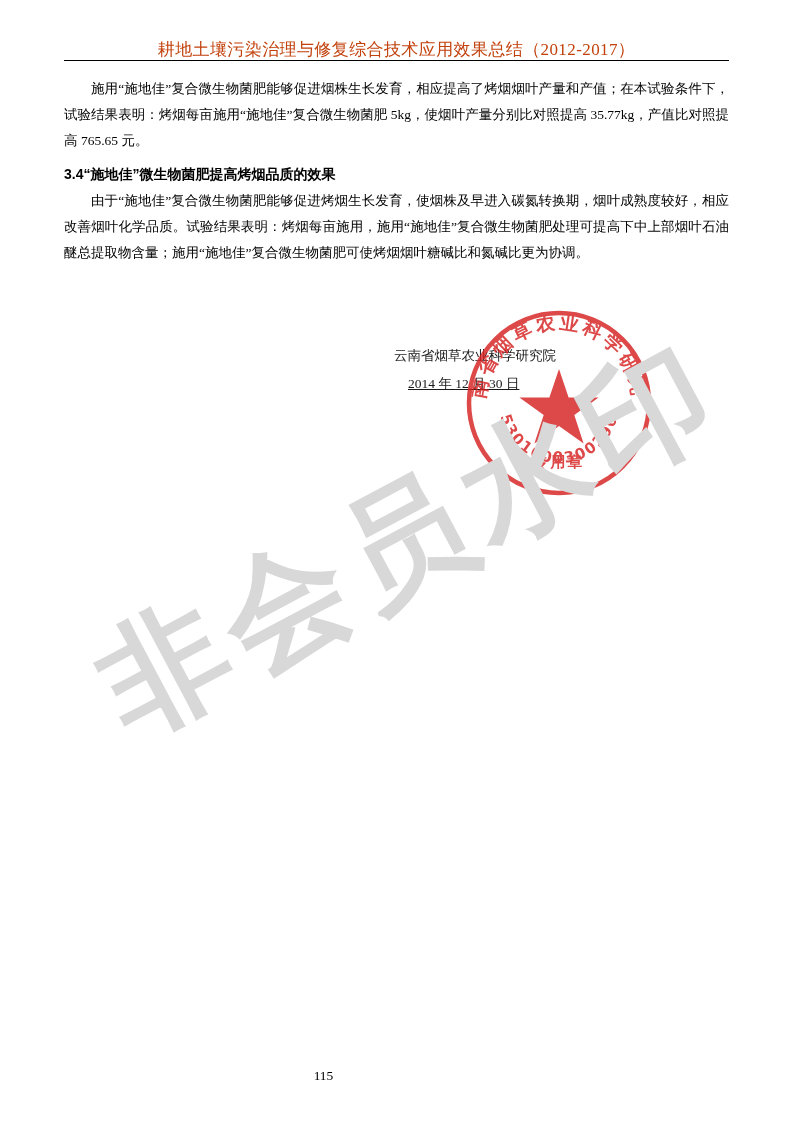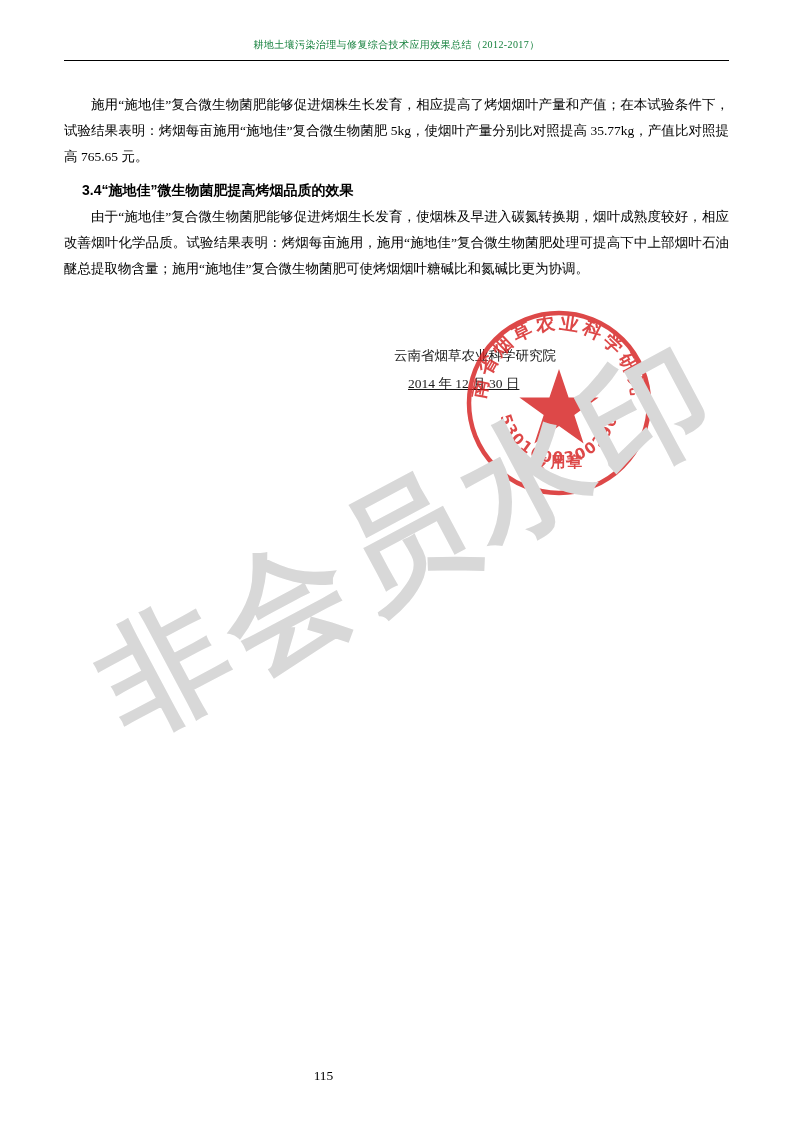--- a/index.html
+++ b/index.html
@@ -25,49 +25,49 @@
     top: 0;
     width: 665px;
     height: 1122px;
   }
   .header {
     position: absolute;
     left: 0;
     top: 38px;
     width: 665px;
     text-align: center;
-    font-size: 10px;
+    font-size: 17px;
     letter-spacing: 0.4px;
-    color: #15803d;
+    color: #c2410c;
     white-space: nowrap;
   }
   .header-rule {
     position: absolute;
     left: 0;
     top: 60px;
     width: 665px;
     height: 0;
     border-top: 1px solid #000;
   }
   .body-text {
     position: absolute;
     left: 0;
-    top: 92px;
+    top: 76px;
     width: 665px;
     font-size: 13.5px;
     line-height: 26px;
     text-align: justify;
     text-justify: inter-ideograph;
   }
   p.para {
     margin: 0;
     text-indent: 2em;
   }
   h3.section-head {
-    margin: 6px 0 0 18px;
+    margin: 6px 0 0 0;
     font-size: 14px;
     font-weight: bold;
     line-height: 28px;
     text-indent: 0;
     font-family: "Liberation Sans", "DejaVu Sans", sans-serif;
   }
   .signature {
     position: absolute;
     left: 330px;
     top: 342px;

